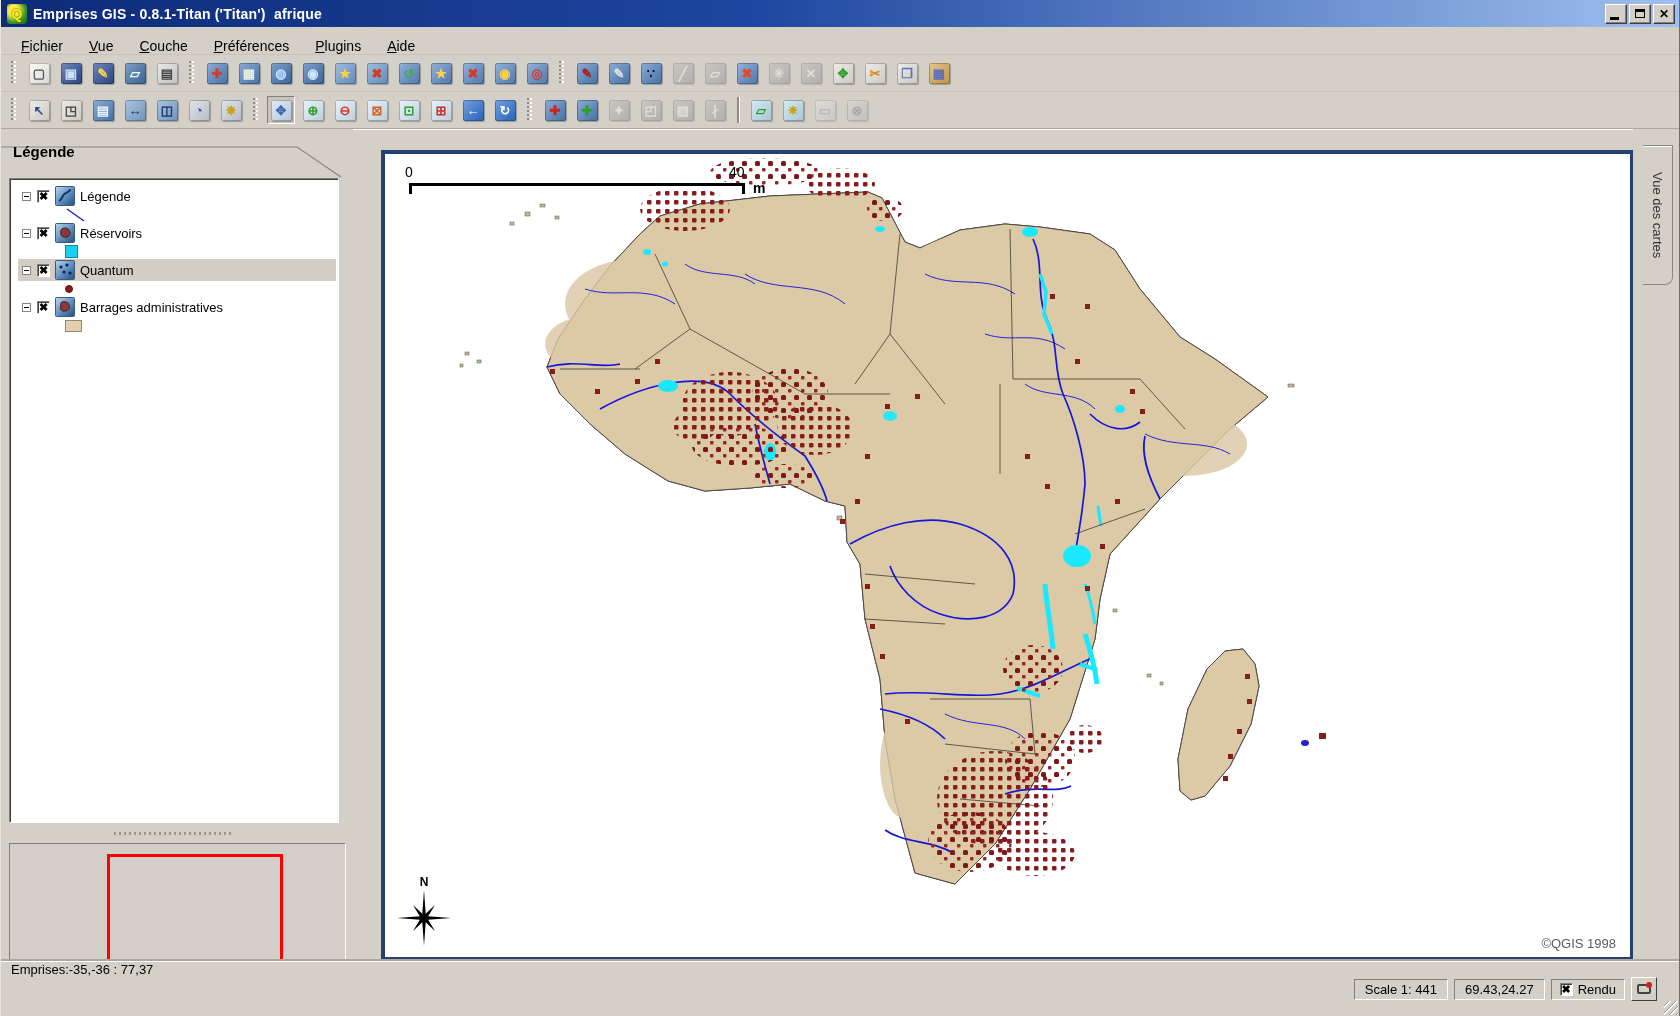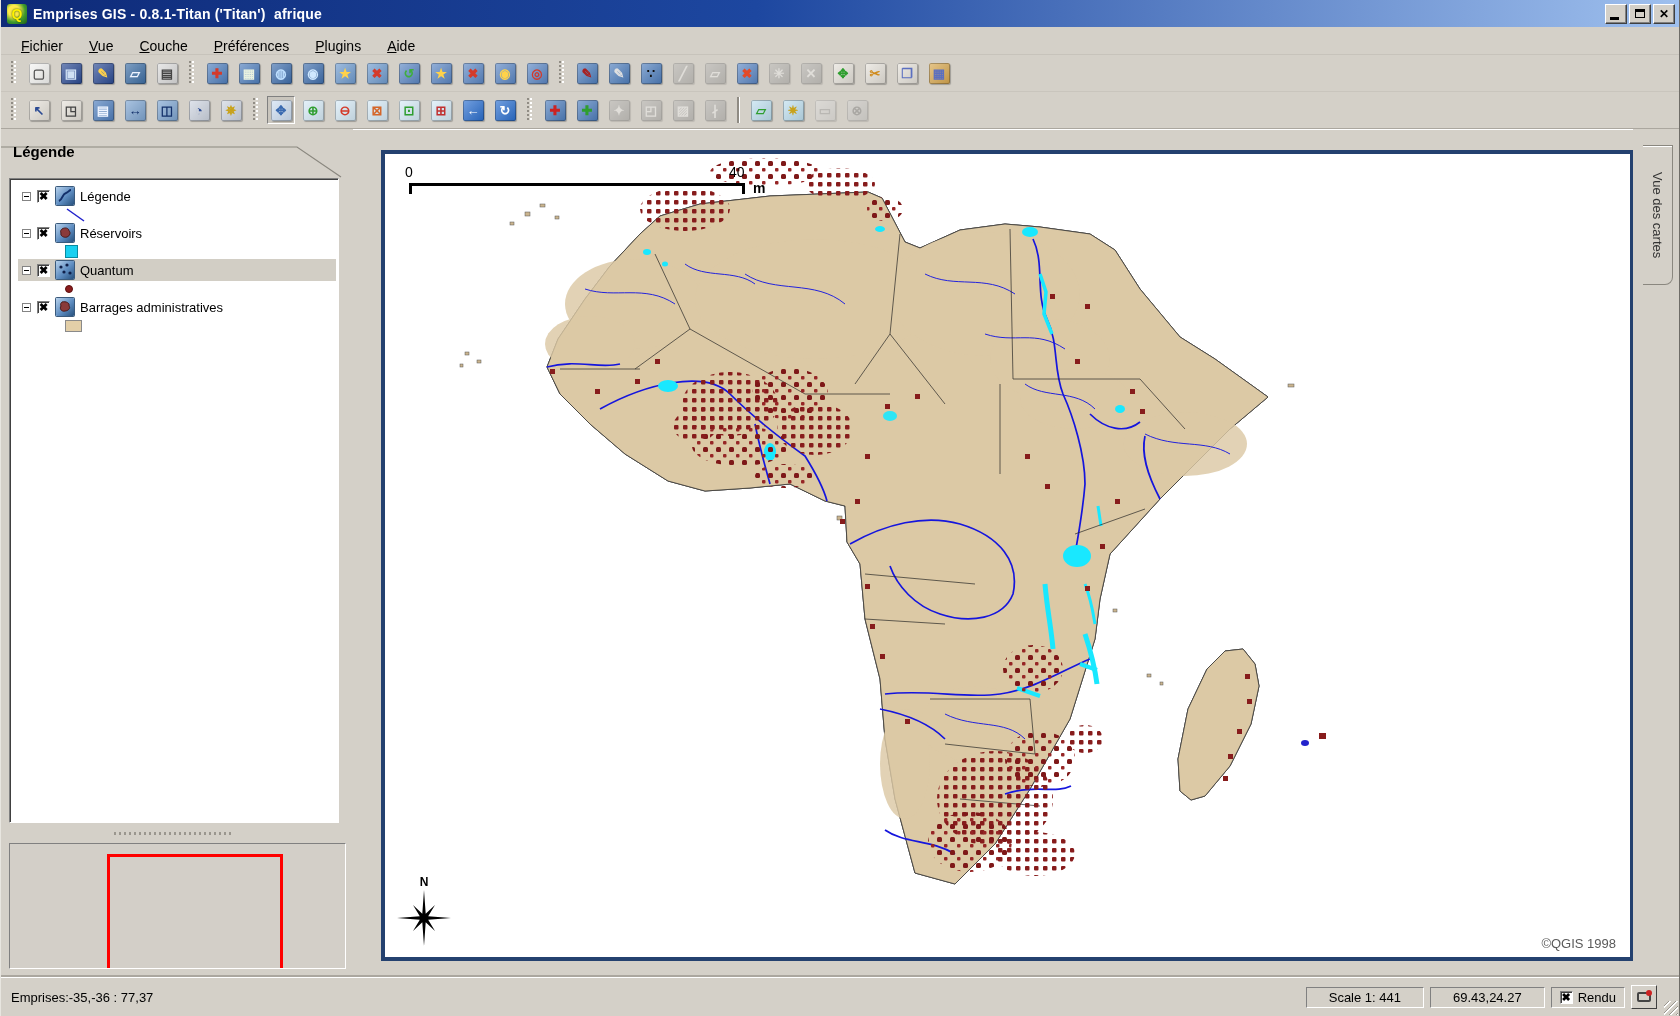--- a/index.html
+++ b/index.html
@@ -98,27 +98,27 @@
   .copyright { position:absolute; right:14px; bottom:6px; font-size:13px; color:#5a5a5a; }
 
   
   .rightstrip { position:absolute; right:0; top:129px; width:46px; height:848px; background:#d4d0c8; }
   .vtab { position:absolute; right:6px; top:16px; width:30px; height:140px;
     border:1px solid #8a877f; border-left:none; border-radius:0 0 8px 0; background:#d4d0c8;
     box-shadow:inset 0 1px 0 #fff; display:flex; align-items:center; justify-content:center; }
   .vtab span { writing-mode:vertical-rl; font-size:13px; color:#333; white-space:nowrap; }
 
   
-  .statusbar { position:absolute; left:0; bottom:0; width:100%; height:39px; background:#d4d0c8;
-    border-top:1px solid #fff; box-shadow:0 -2px 0 #aba79f; display:flex; align-items:center;
+  .statusbar { position:absolute; left:0; bottom:0; width:100%; height:55px; background:#d4d0c8;
+    border-top:1px solid #fff; box-shadow:0 -2px 0 #aba79f; display:flex; 
     padding:0 6px; font-size:13px; color:#000; }
   .sb-extents { margin-left:4px; }
   .sb-right { margin-left:auto; display:flex; align-items:center; gap:6px; padding-right:16px; }
   .sb-box { border:1px solid; border-color:#808080 #fff #fff #808080; background:#d4d0c8;
-    padding:2px 22px; min-width:80px; text-align:center; }
+    padding:2px 10px; min-width:80px; text-align:center; }
   .rendu { display:flex; align-items:center; gap:5px; border:1px solid; padding:2px 8px;
     border-color:#808080 #fff #fff #808080; }
   .projbtn { width:26px; height:24px; background:#d4d0c8; border:1px solid;
     border-color:#fff #404040 #404040 #fff; display:flex; align-items:center; justify-content:center; }
   .proj-ic { width:14px; height:10px; border:2px solid #444; border-radius:2px; position:relative; }
   .proj-ic::after { content:""; position:absolute; right:-3px; top:-4px; width:6px; height:6px;
     border-radius:50%; background:#cc2222; }
   .grip-corner { position:absolute; right:1px; bottom:1px; width:14px; height:14px;
     background:repeating-linear-gradient(135deg, transparent 0 3px, #9a968e 3px 4px, #fff 4px 5px); }
 </style>

